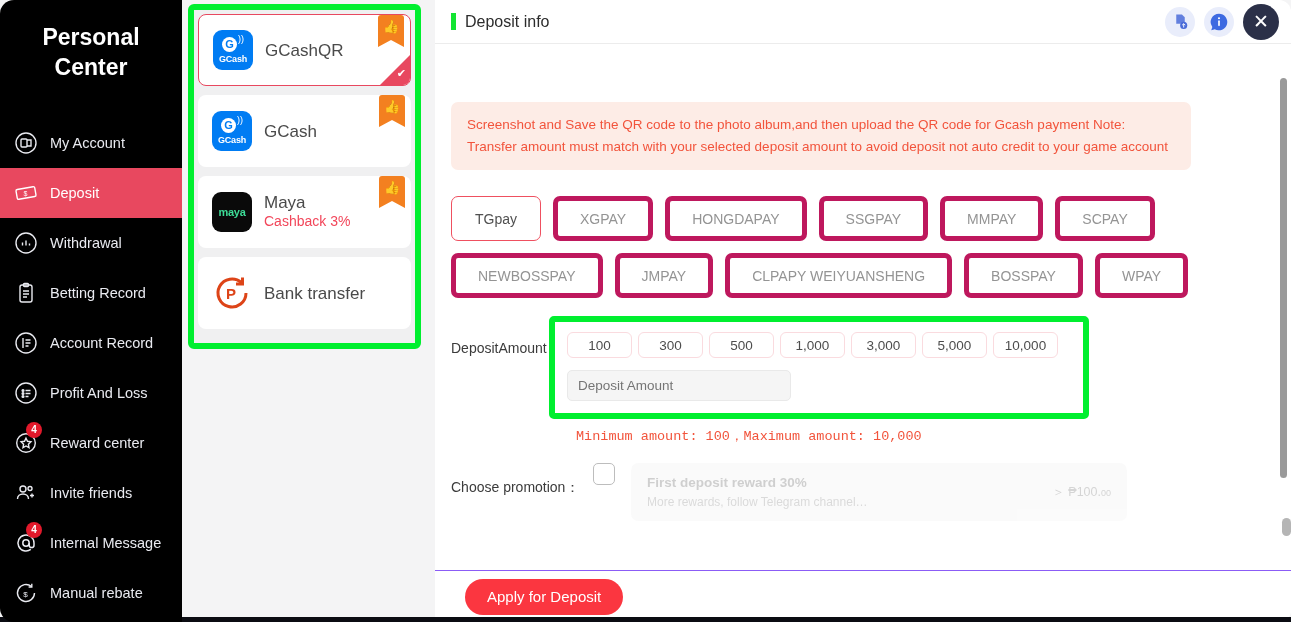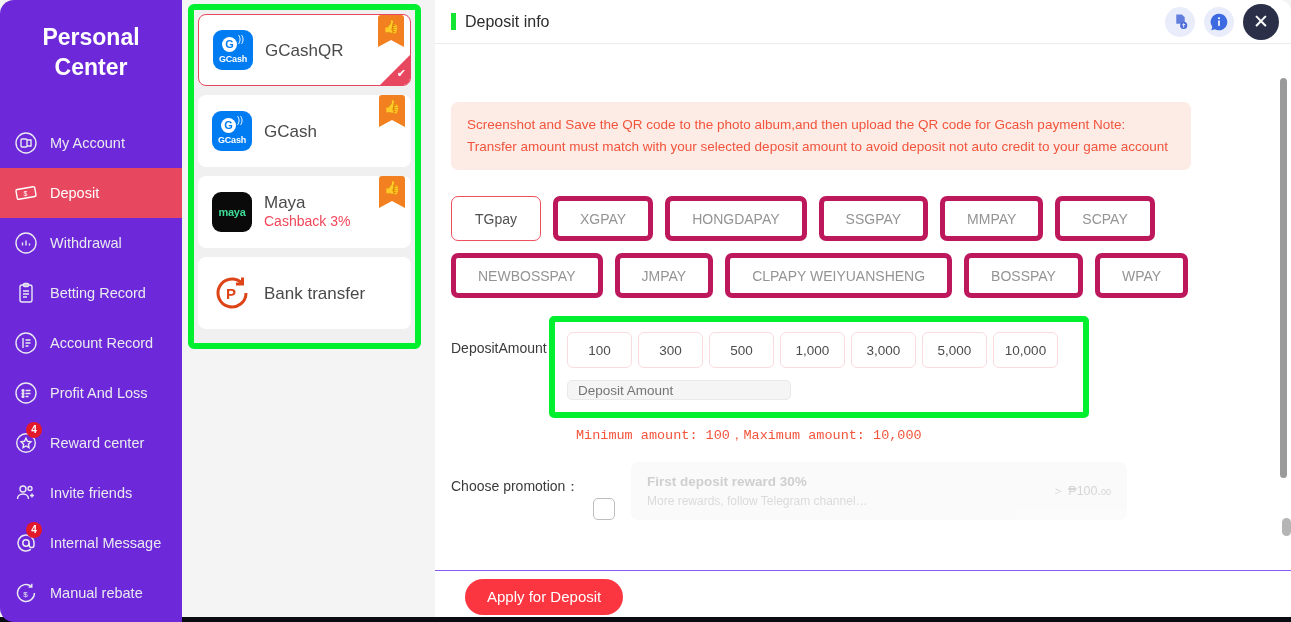--- a/index.html
+++ b/index.html
@@ -5,21 +5,21 @@
   * { box-sizing: border-box; margin: 0; padding: 0; }
   html, body {
     width: 1291px; height: 622px;
     font-family: "Liberation Sans", sans-serif;
     background: #ffffff; overflow: hidden;
   }
   .app { position: relative; width: 1291px; height: 622px; display: flex; background: #f4f4f5; }
 
   
   .sidebar {
-    width: 182px; height: 622px; background: #6d28d9;
+    width: 182px; height: 622px; background: #000000;
     border-top-left-radius: 14px; border-bottom-left-radius: 14px;
     flex: 0 0 182px; position: relative; z-index: 3;
     padding-top: 18px; overflow: hidden;
   }
   .pc-title {
     color: #fff; font-size: 23px; font-weight: bold; text-align: center;
     line-height: 30px; padding: 4px 10px 0;
   }
   .nav { margin-top: 36px; }
   .nav-item {
@@ -117,35 +117,35 @@
   .chip.sel { border: 1px solid #ef5060; color: #505050; }
 
   .row { display: flex; align-items: flex-start; margin-top: 18px; }
   .row-label { font-size: 14px; color: #3b3b3b; padding-top: 24px; width: 104px; flex: 0 0 104px; white-space: nowrap; }
   .amt-green {
     border: 6px solid #00ef2f; border-radius: 5px; padding: 10px 12px 12px;
     background: #fff; width: 540px; margin-left: -6px;
   }
   .amt-chips { display: flex; gap: 6px; }
   .amt-chip {
-    width: 65px; height: 36px; border: 1px solid #fadbdf; border-radius: 6px;
+    width: 65px; height: 26px; border: 1px solid #fadbdf; border-radius: 6px;
     background: #fff; color: #4d4d4d; font-size: 13.5px;
     display: flex; align-items: center; justify-content: center; cursor: pointer;
   }
   .amt-input {
-    margin-top: 12px; width: 224px; height: 20px; border: 1px solid #e9e9e9;
+    margin-top: 12px; width: 224px; height: 31px; border: 1px solid #e9e9e9;
     border-radius: 5px; background: #f5f5f5; color: #4d7c0f; font-size: 13.5px;
     padding: 0 10px; outline: none; font-family: "Liberation Sans", sans-serif;
   }
   .minmax { color: #f2543c; font-size: 13.5px; margin: 8px 0 0 125px; font-family: Liberation Mono, monospace; }
 
   .promo-row { display: flex; align-items: flex-start; margin-top: 18px; }
   .promo-label { font-size: 14px; color: #3b3b3b; width: 142px; flex: 0 0 142px; padding-top: 16px; white-space: nowrap; }
   .promo-list { flex: 1 1 auto; }
-  .promo-item { display: flex; align-items: flex-end; gap: 16px; margin-bottom: 16px; }
+  .promo-item { display: flex; align-items: flex-start; gap: 16px; margin-bottom: 16px; }
   .promo-cb {
     width: 22px; height: 22px; border: 1px solid #bdbdbd; border-radius: 5px;
     background: #fff; flex: 0 0 22px; cursor: pointer;
   }
   .promo-card {
     flex: 1 1 auto; background: #f7f7f7; border-radius: 7px; height: 58px;
     display: flex; align-items: center; padding: 0 16px; max-width: 496px; opacity: .55;
   }
   .promo-texts { flex: 1 1 auto; }
   .promo-t1 { font-size: 13.5px; color: #a9a9a9; font-weight: bold; line-height: 20px; }

